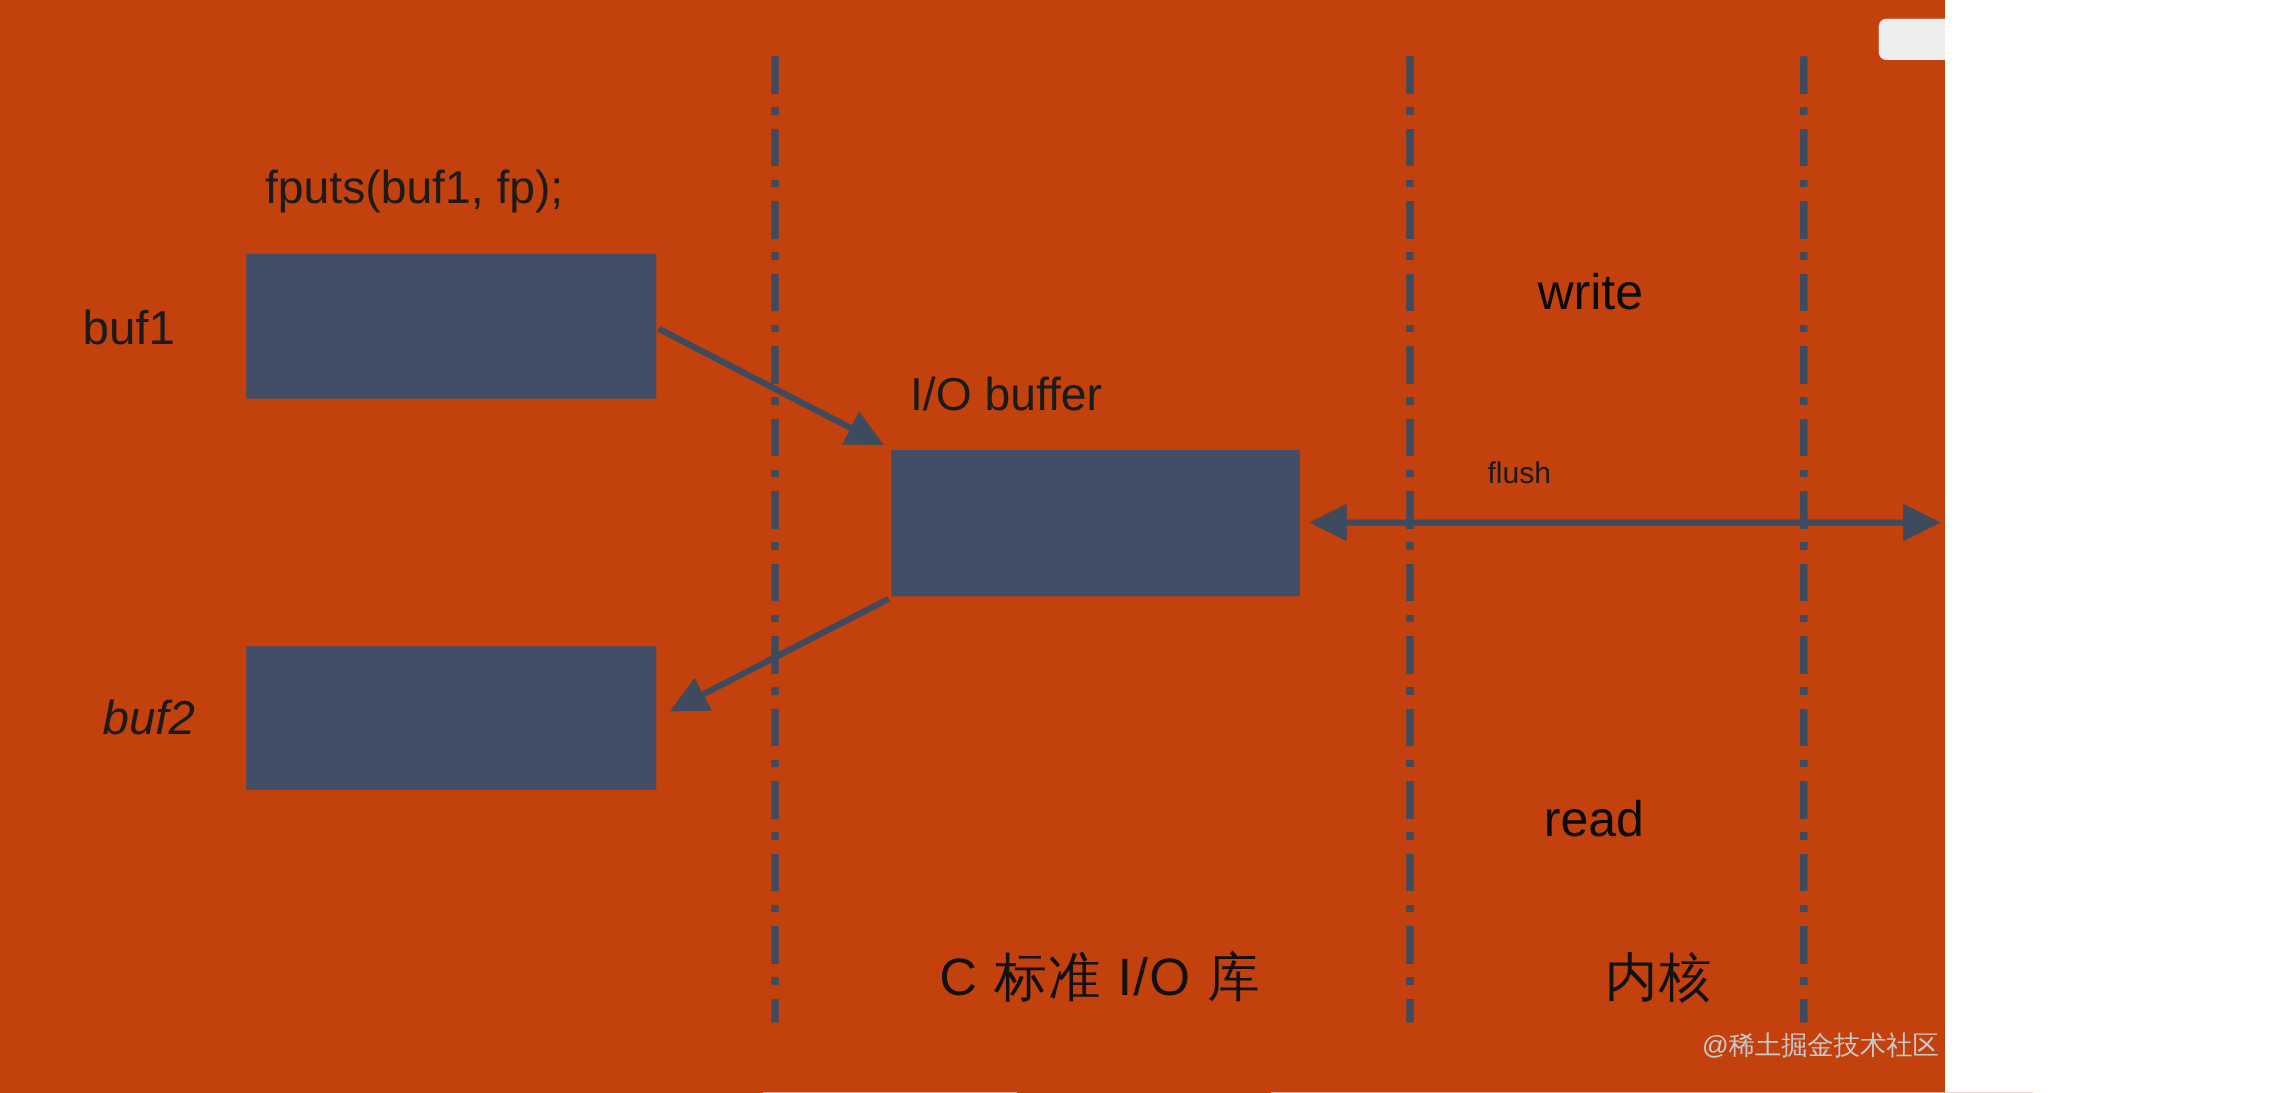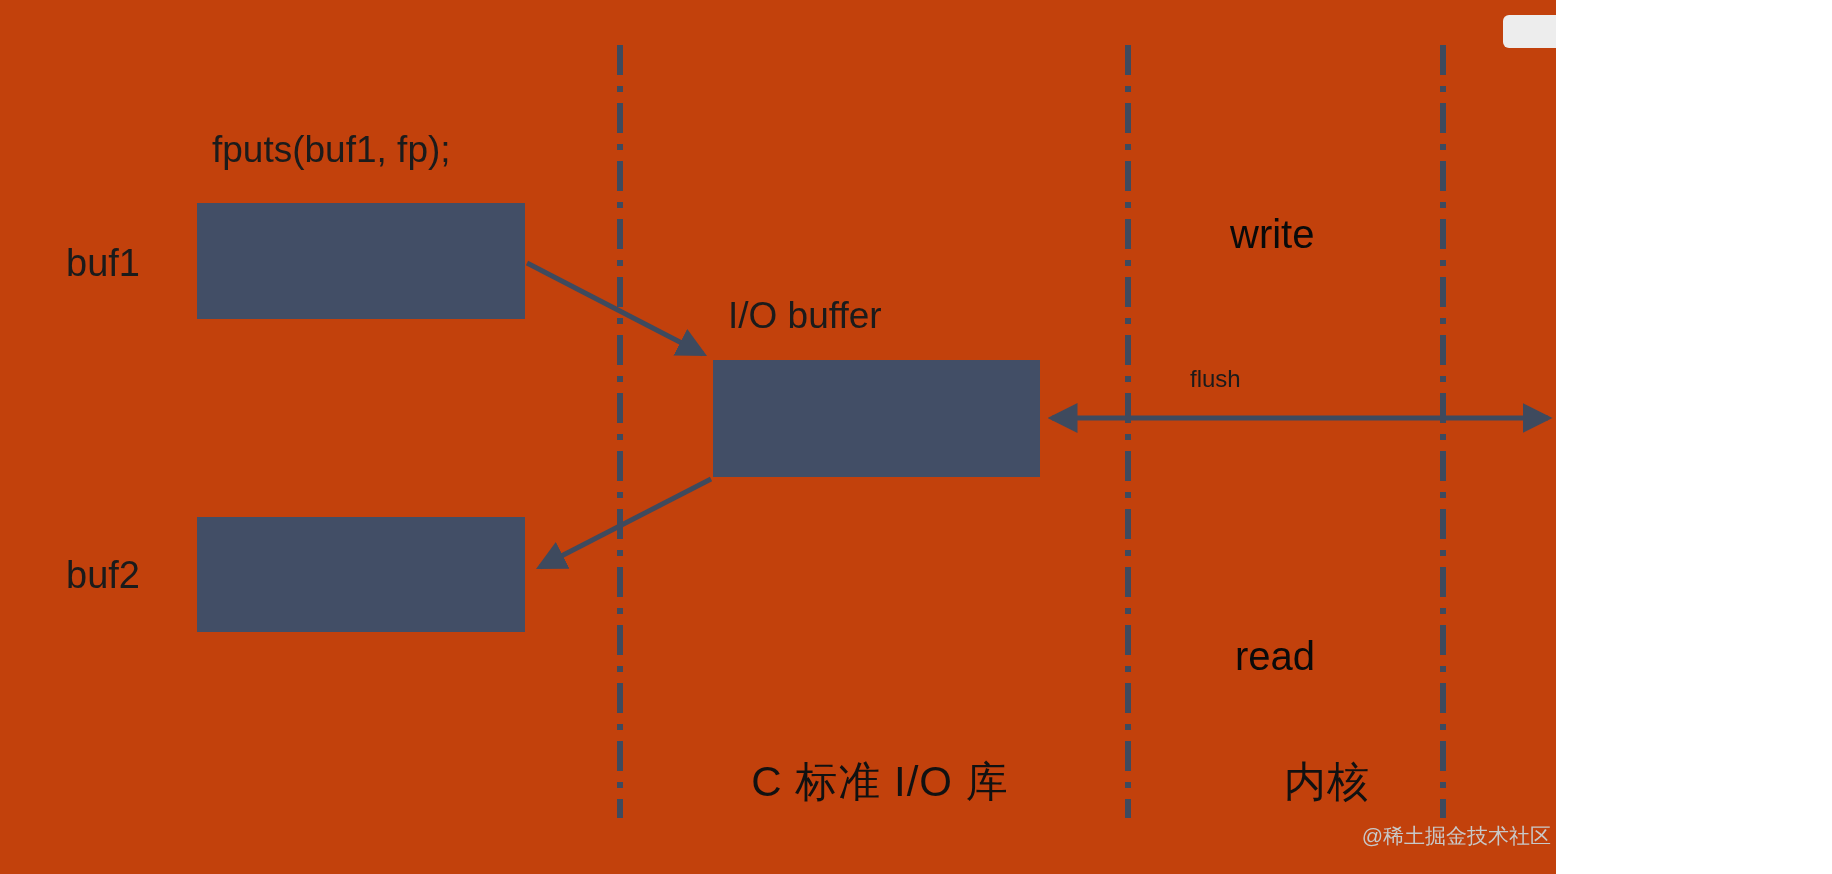--- a/index.html
+++ b/index.html
@@ -108,21 +108,21 @@
         <path d="M0,0 L10,5 L0,10 Z" fill="#3e4a5e"></path>
       </marker>
     </defs>
     <line x1="527" y1="263" x2="703" y2="354" stroke="#3e4a5e" stroke-width="5" marker-end="url(#ah)"></line>
     <line x1="711" y1="479" x2="540" y2="567" stroke="#3e4a5e" stroke-width="5" marker-end="url(#ah)"></line>
     <line x1="1052" y1="418" x2="1548" y2="418" stroke="#3e4a5e" stroke-width="5" marker-start="url(#ah)" marker-end="url(#ah)"></line>
   </svg>
 
   <div class="code-label" style="left:212px; top:130px;">fputs(buf1, fp);</div>
   <div class="side-label" style="left:66px; top:242px;">buf1</div>
-  <div class="side-label" style="left:66px; top:554px;">buf2</div>
+  <div class="side-label" style="left:82px; top:554px;font-style:italic;">buf2</div>
 
   <div class="code-label" style="left:728px; top:296px;">I/O buffer</div>
 
   <div class="bold-label" style="left:1230px; top:212px;">write</div>
   <div class="code-label" style="left:1142px; top:366px; font-size:24px;margin-left:48px;">flush</div>
   <div class="bold-label" style="left:1235px; top:634px;">read</div>
 
   <div class="col-label" style="left:880px;">C 标准 I/O 库</div>
   <div class="col-label" style="left:1295px;margin-left:32px;">内核</div>
   <div class="col-label" style="left:1658px;margin-top:32px;">磁盘</div>

